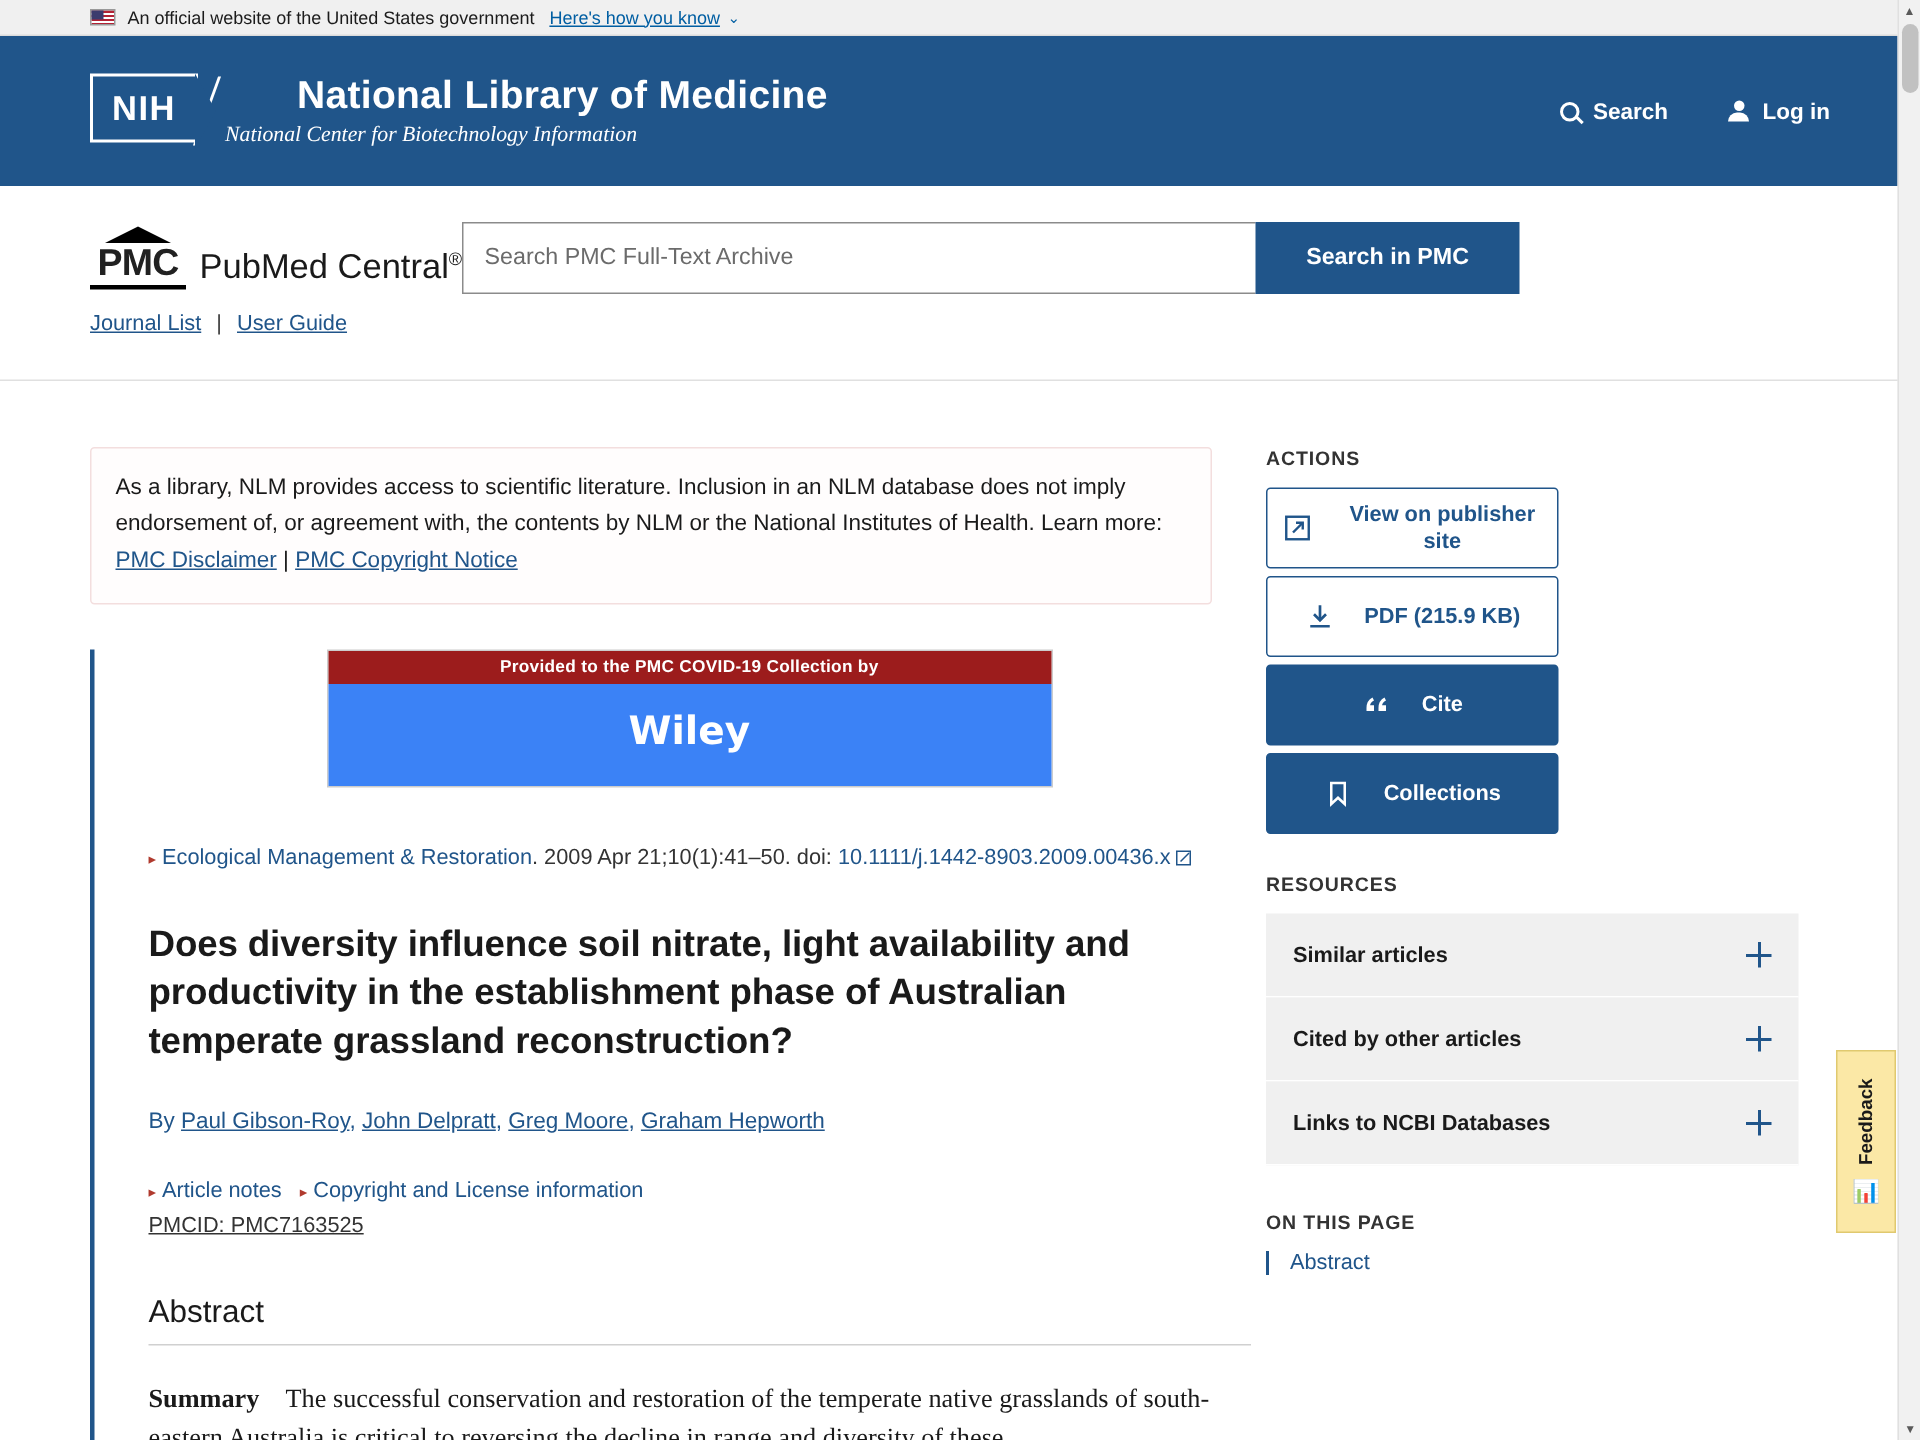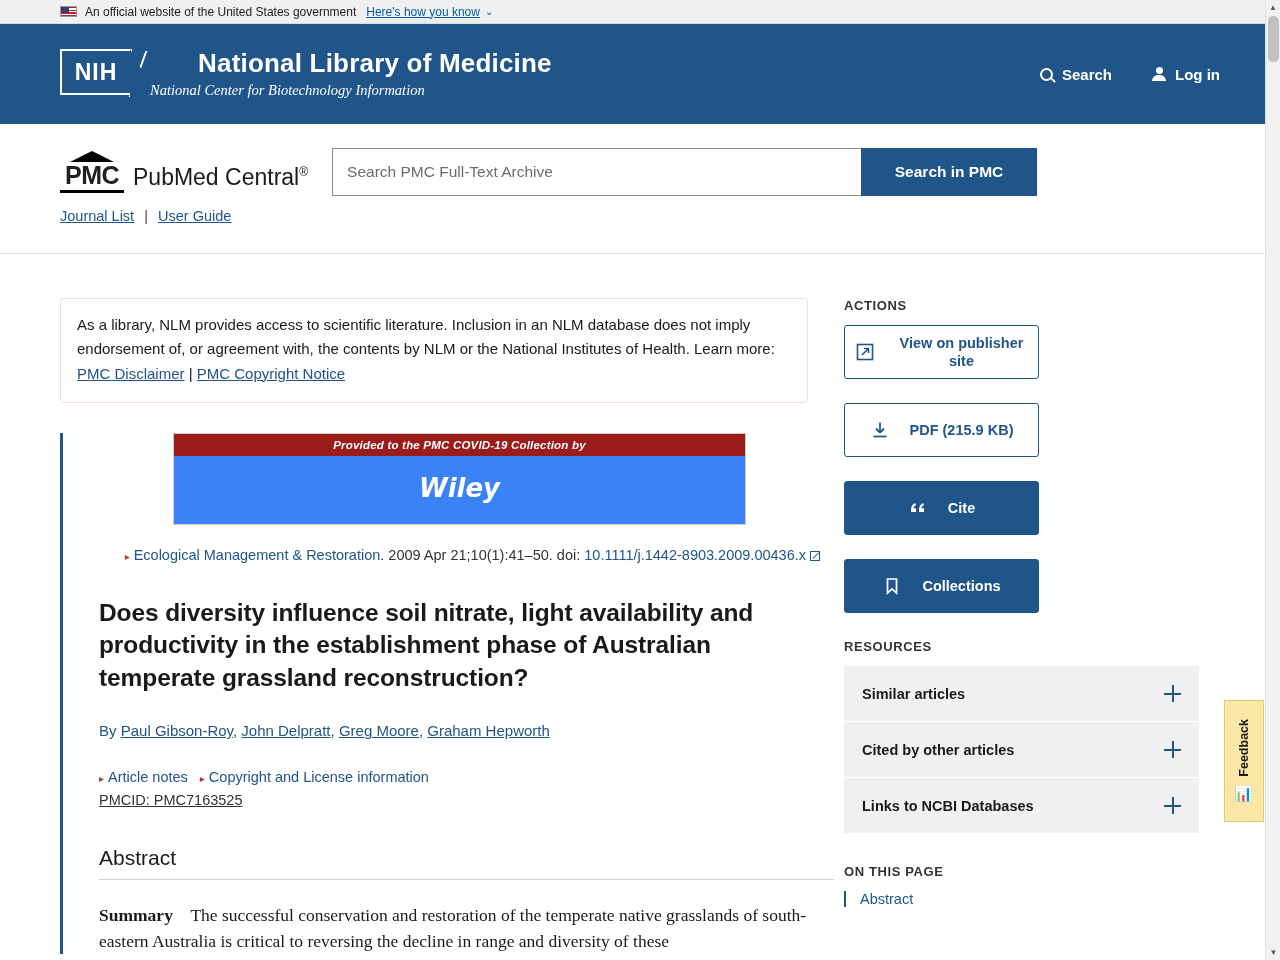--- a/index.html
+++ b/index.html
@@ -145,21 +145,21 @@
 
   
   .pmc-bar {
     height: 130px;
     background: #fff;
     border-bottom: 1px solid #e0e0e0;
     padding: 0 60px;
     position: relative;
   }
   .pmc-row { display: flex; align-items: center; padding-top: 24px; }
-  .pmc-logo { display: flex; align-items: flex-end; margin-right: 24px; }
+  .pmc-logo { display: flex; align-items: flex-end; }
   .pmc-glyph {
     width: 64px;
     margin-right: 9px;
     position: relative;
   }
   .pmc-glyph .roof {
     width: 0; height: 0;
     border-left: 22px solid transparent;
     border-right: 22px solid transparent;
     border-bottom: 11px solid #000;
@@ -249,49 +249,47 @@
     text-decoration: underline;
   }
 
   .article-body {
     margin-top: 30px;
     border-left: 3px solid #20558a;
     padding-left: 36px;
     position: relative;
   }
   .wiley-banner {
-    width: 573px;
+    width: 484px;
     margin: 0 auto;
     border: 1px solid #ccc;
-    font-style: italic;
   }
   .wiley-top {
     background: #9c1c1c;
     color: #fff;
     font-size: 11.5px;
     font-weight: bold;
     text-align: center;
     padding: 5px 0;
     letter-spacing: .2px;
   }
   .wiley-bottom {
     background: #3b82f6;
     color: #fff;
     text-align: center;
     padding: 17px 0 21px;
     font-size: 26px;
     font-weight: bold;
     font-family: "DejaVu Sans", sans-serif;
   }
   .citation {
-    margin-top: 20px;
+    margin-top: 37px;
     font-size: 14.5px;
     color: #333;
     line-height: 1.5;
-    text-align: right;
   }
   .tri {
     color: #b03a2e;
     font-size: 10px;
     margin-right: 4px;
   }
   .citation a { color: #20558a; text-decoration: none; }
   .ext {
     display: inline-block;
     width: 10px; height: 10px;
@@ -370,21 +368,21 @@
   .action-btn {
     width: 195px;
     height: 54px;
     border-radius: 3px;
     display: flex;
     align-items: center;
     justify-content: center;
     gap: 20px;
     font-size: 14.5px;
     font-weight: bold;
-    margin-bottom: 24px;
+    margin-bottom: 5px;
     cursor: pointer;
     padding: 0 10px;
   }
   .action-btn.outline {
     border: 1px solid #20558a;
     color: #20558a;
     background: #fff;
   }
   .action-btn.filled {
     background: #20558a;

